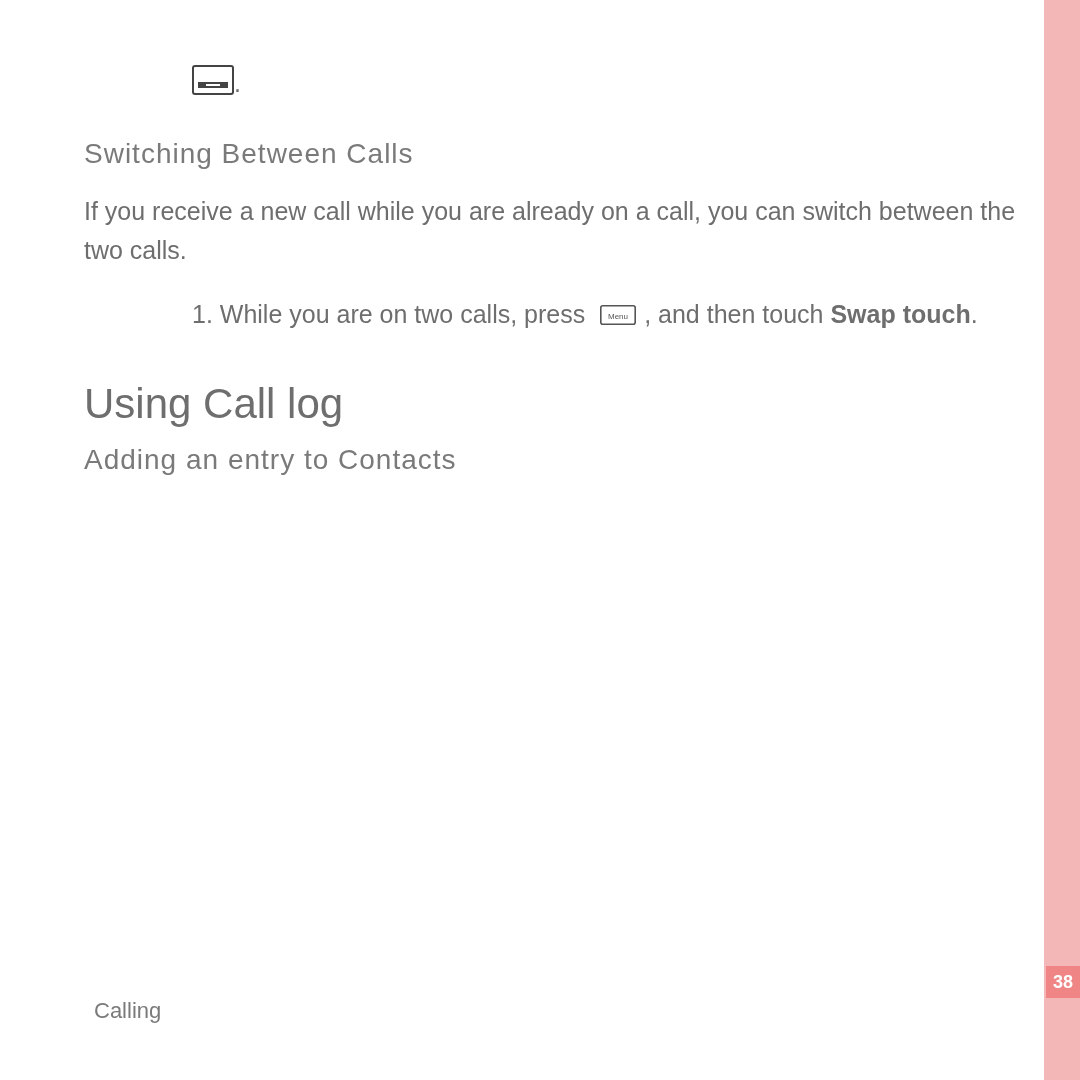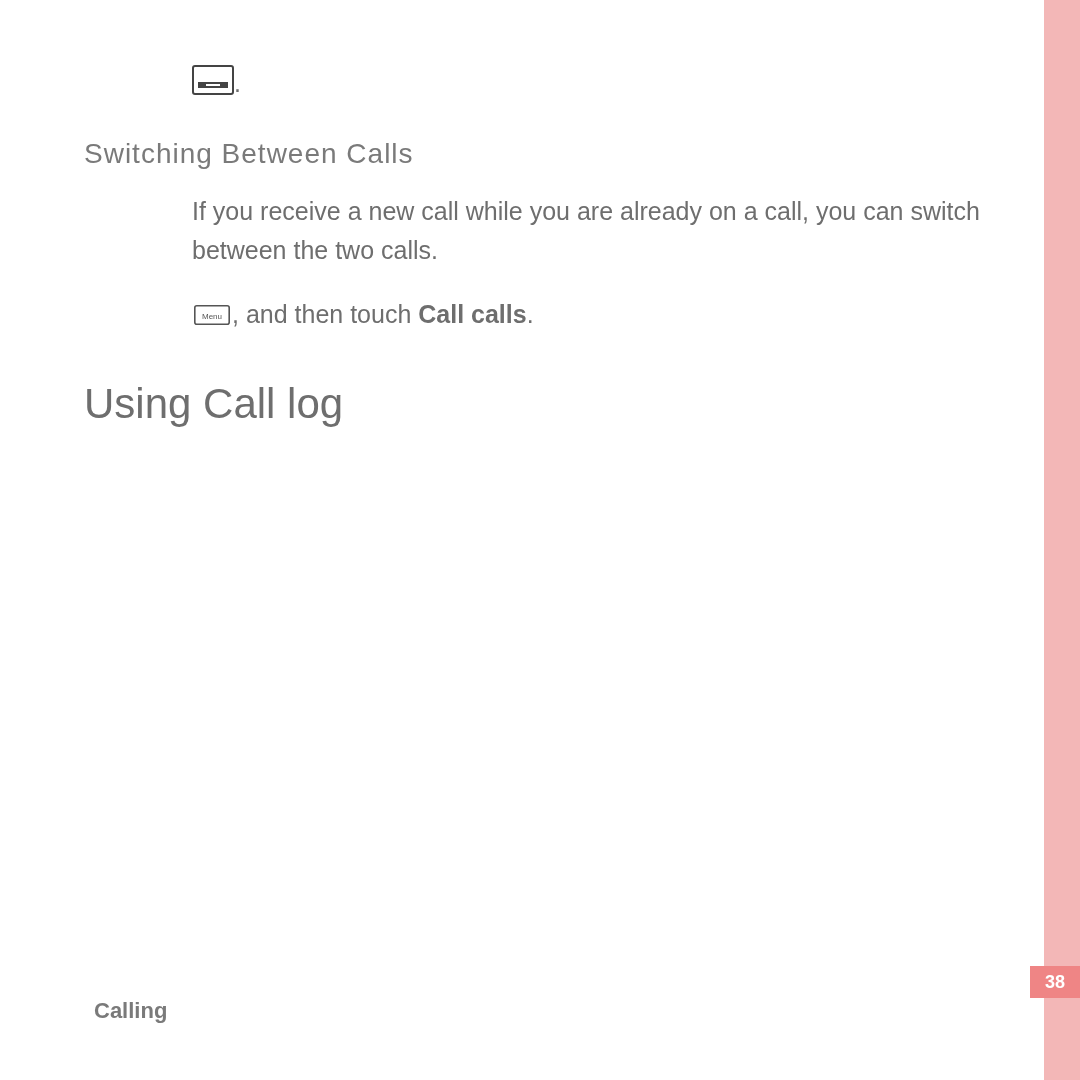--- a/index.html
+++ b/index.html
@@ -19,42 +19,41 @@
     right: 0;
     width: 36px;
     height: 1080px;
     background: #f3b7b7;
   }
   .page-number-tab {
     position: absolute;
     right: 0;
     top: 966px;
     height: 32px;
-    width: 50px;
+    width: 34px;
     background: #ef8585;
     color: #ffffff;
     font-size: 18px;
     font-weight: bold;
     display: flex;
     align-items: center;
     justify-content: center;
   }
   .content {
     position: absolute;
     left: 84px;
     right: 60px;
     top: 70px;
   }
   .body-text {
     font-size: 25px;
     line-height: 1.55;
     color: #6e6e6e;
   }
   .indent {
-    margin-left: 108px;
   }
   .numbered {
     margin-left: 108px;
     text-indent: 0;
   }
   .section-sub {
     font-size: 28px;
     color: #7a7a7a;
     letter-spacing: 1px;
     margin-bottom: 22px;
@@ -66,34 +65,33 @@
     margin-bottom: 16px;
   }
   .grey-bold { font-weight: bold; color: #6e6e6e; }
   .icon-hangup {
     display: inline-block;
     vertical-align: middle;
   }
   .icon-menu {
     display: inline-block;
     vertical-align: middle;
-    margin: 0 2px;
+    margin: 0 8px;
   }
   .icon-grid {
     display: inline-block;
     vertical-align: middle;
     margin: 0 2px;
   }
   .footer-label {
     position: absolute;
     left: 94px;
     top: 998px;
     font-size: 22px;
     color: #7a7a7a;
-    font-weight: bold;
   }
   p { margin: 0 0 26px 0; }
 </style>
 </head>
 <body>
 
 <div class="sidebar"></div>
 <div class="page-number-tab">38</div>
 
 <div class="content">
@@ -106,29 +104,30 @@
         <rect x="14" y="19" width="14" height="2" fill="#fff"></rect>
       </svg>
     </span><span>.</span>
   </p>
 
   <div class="section-sub">Switching Between Calls</div>
 
   <p class="body-text indent">If you receive a new call while you are already on a call, you can switch between the two calls.</p>
 
   <p class="body-text numbered">
-    <span class="icon-menu">
+    <span>1. While you are on two calls, press </span><span class="icon-menu">
       <svg width="36" height="20" viewBox="0 0 36 20">
         <rect x="0.8" y="0.8" width="34.4" height="18.4" rx="2" fill="none" stroke="#555" stroke-width="1.6"></rect>
         <text x="18" y="13.5" text-anchor="middle" font-size="8" fill="#555" font-family="Arial">Menu</text>
       </svg>
-    </span><span>, and then touch </span><span class="grey-bold">Call calls</span><span>.</span>
+    </span><span>, and then touch </span><span class="grey-bold">Swap touch</span><span>.</span>
   </p>
 
 
   <div class="section-main">Using Call log</div>
 
 
+  <div class="section-sub">Adding an entry to Contacts</div>
 
 
 </div>
 
 <div class="footer-label">Calling</div>
 
 </body></html>

